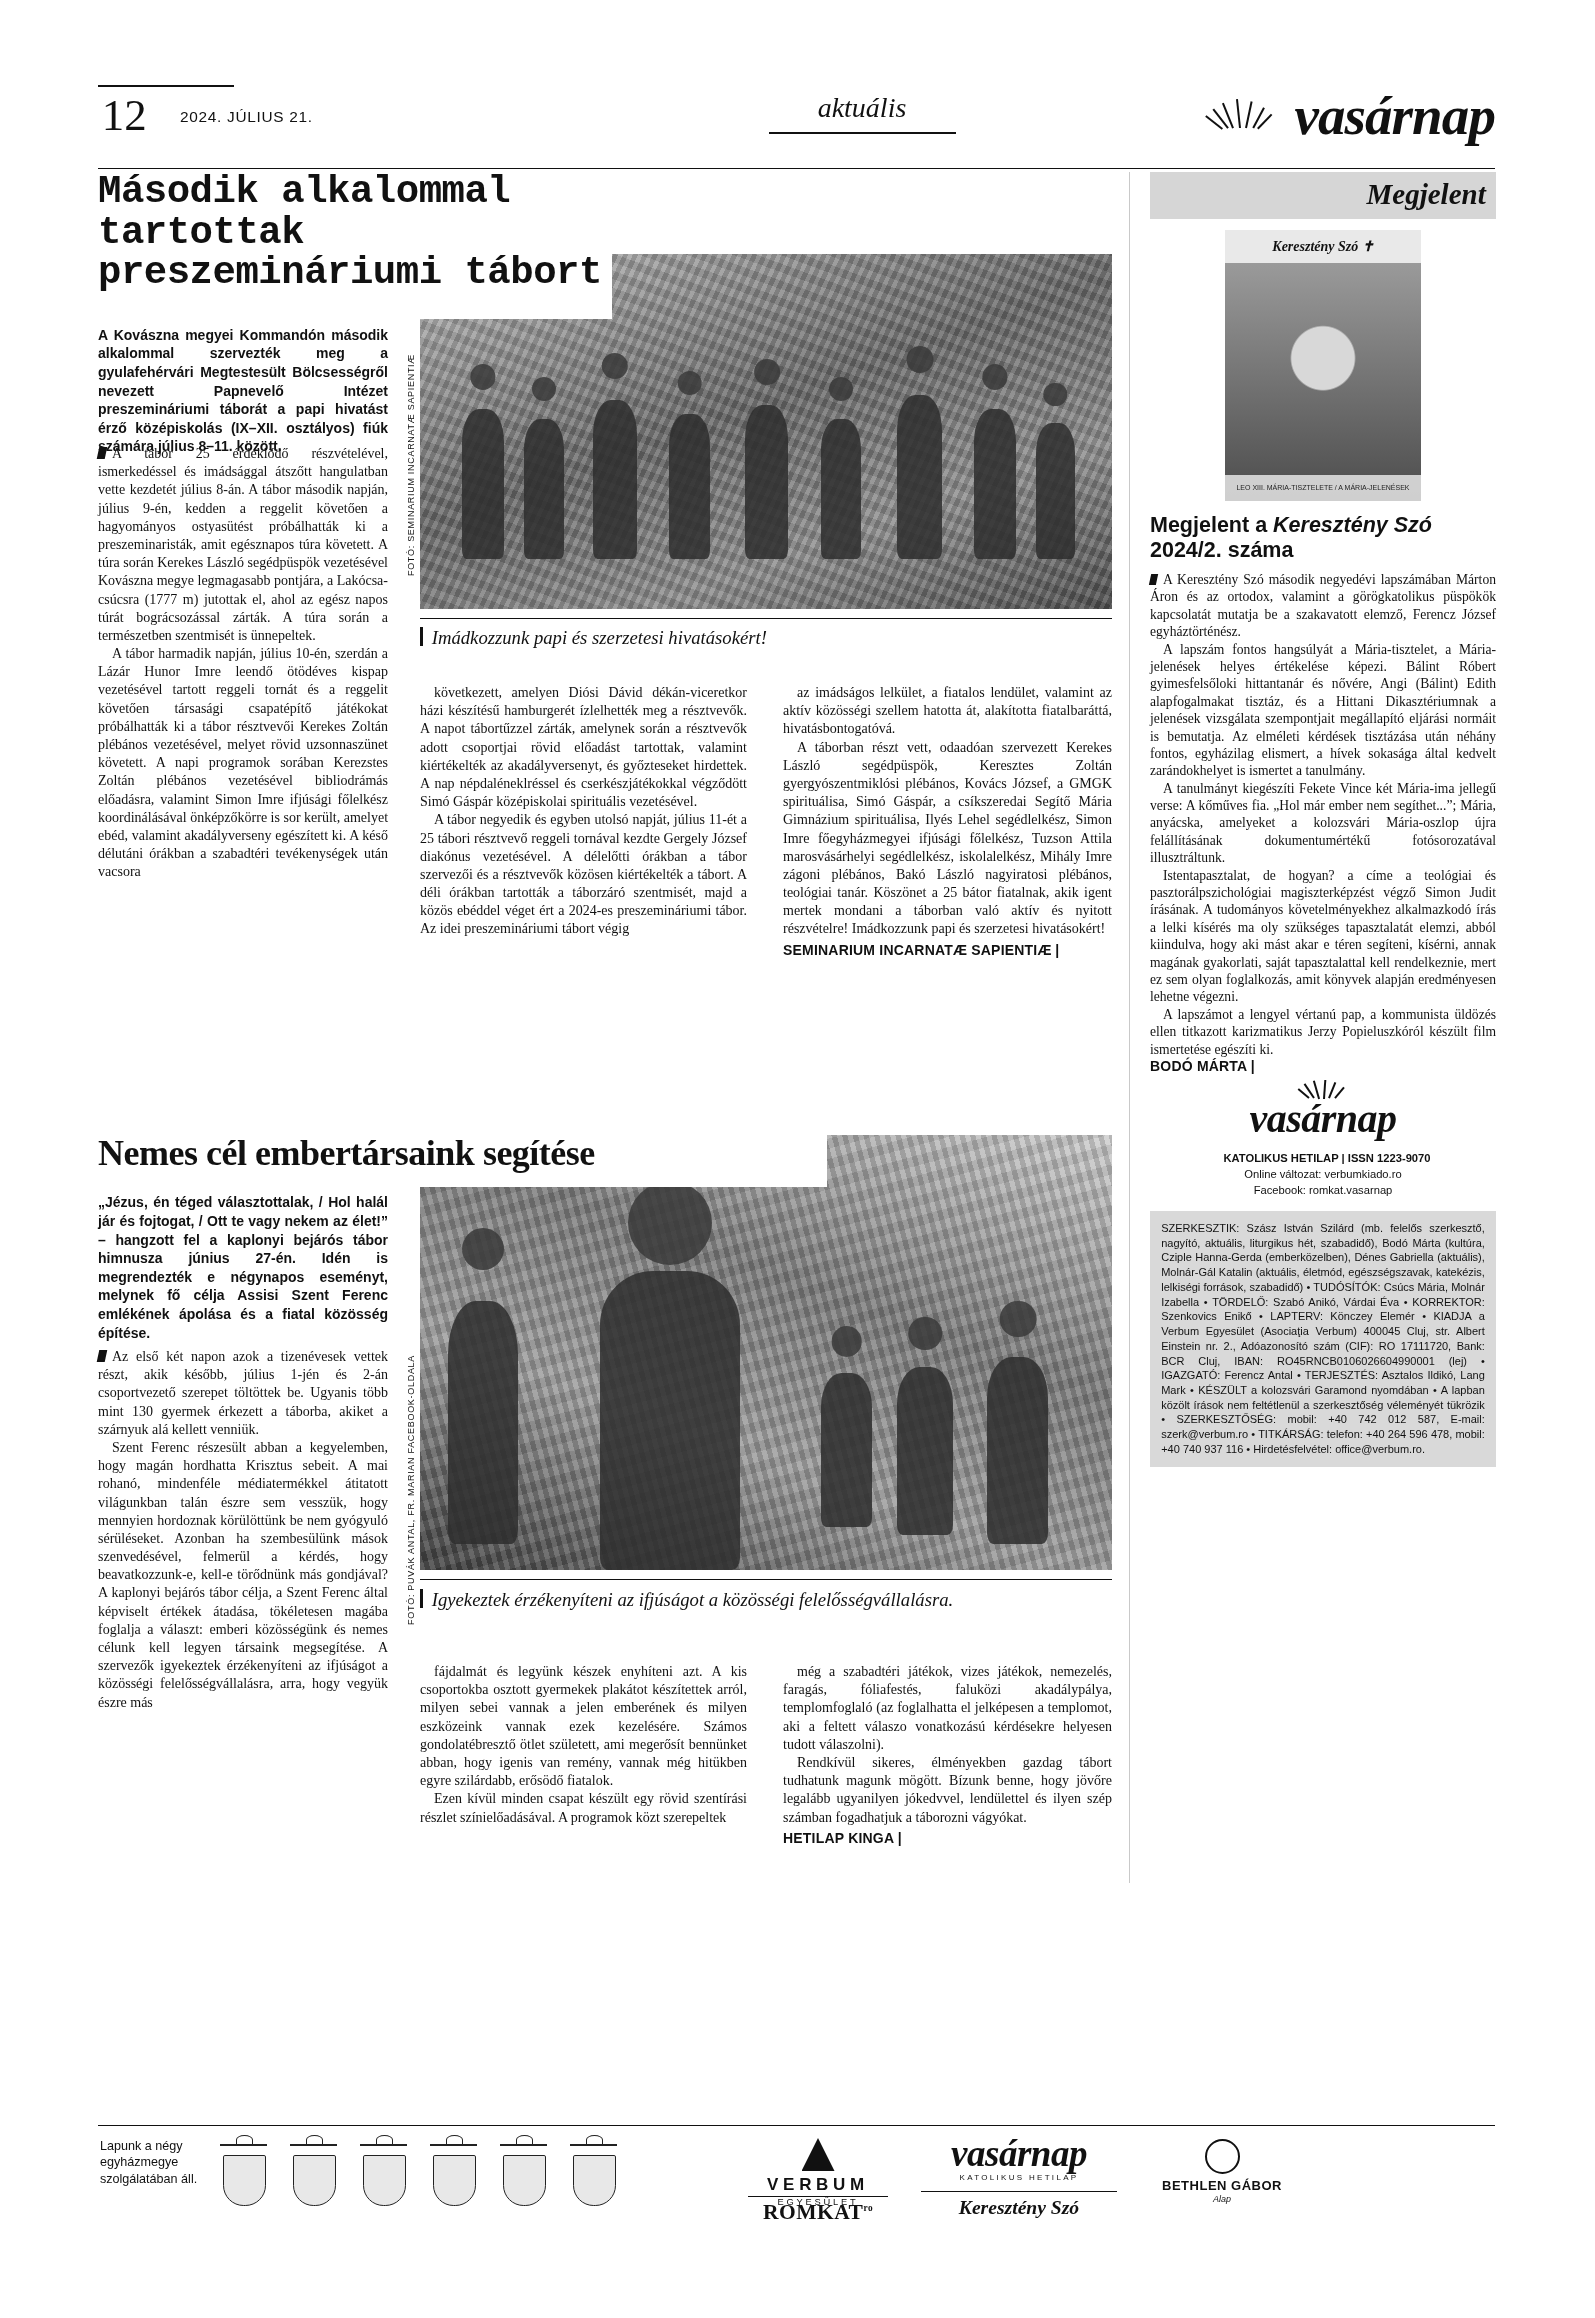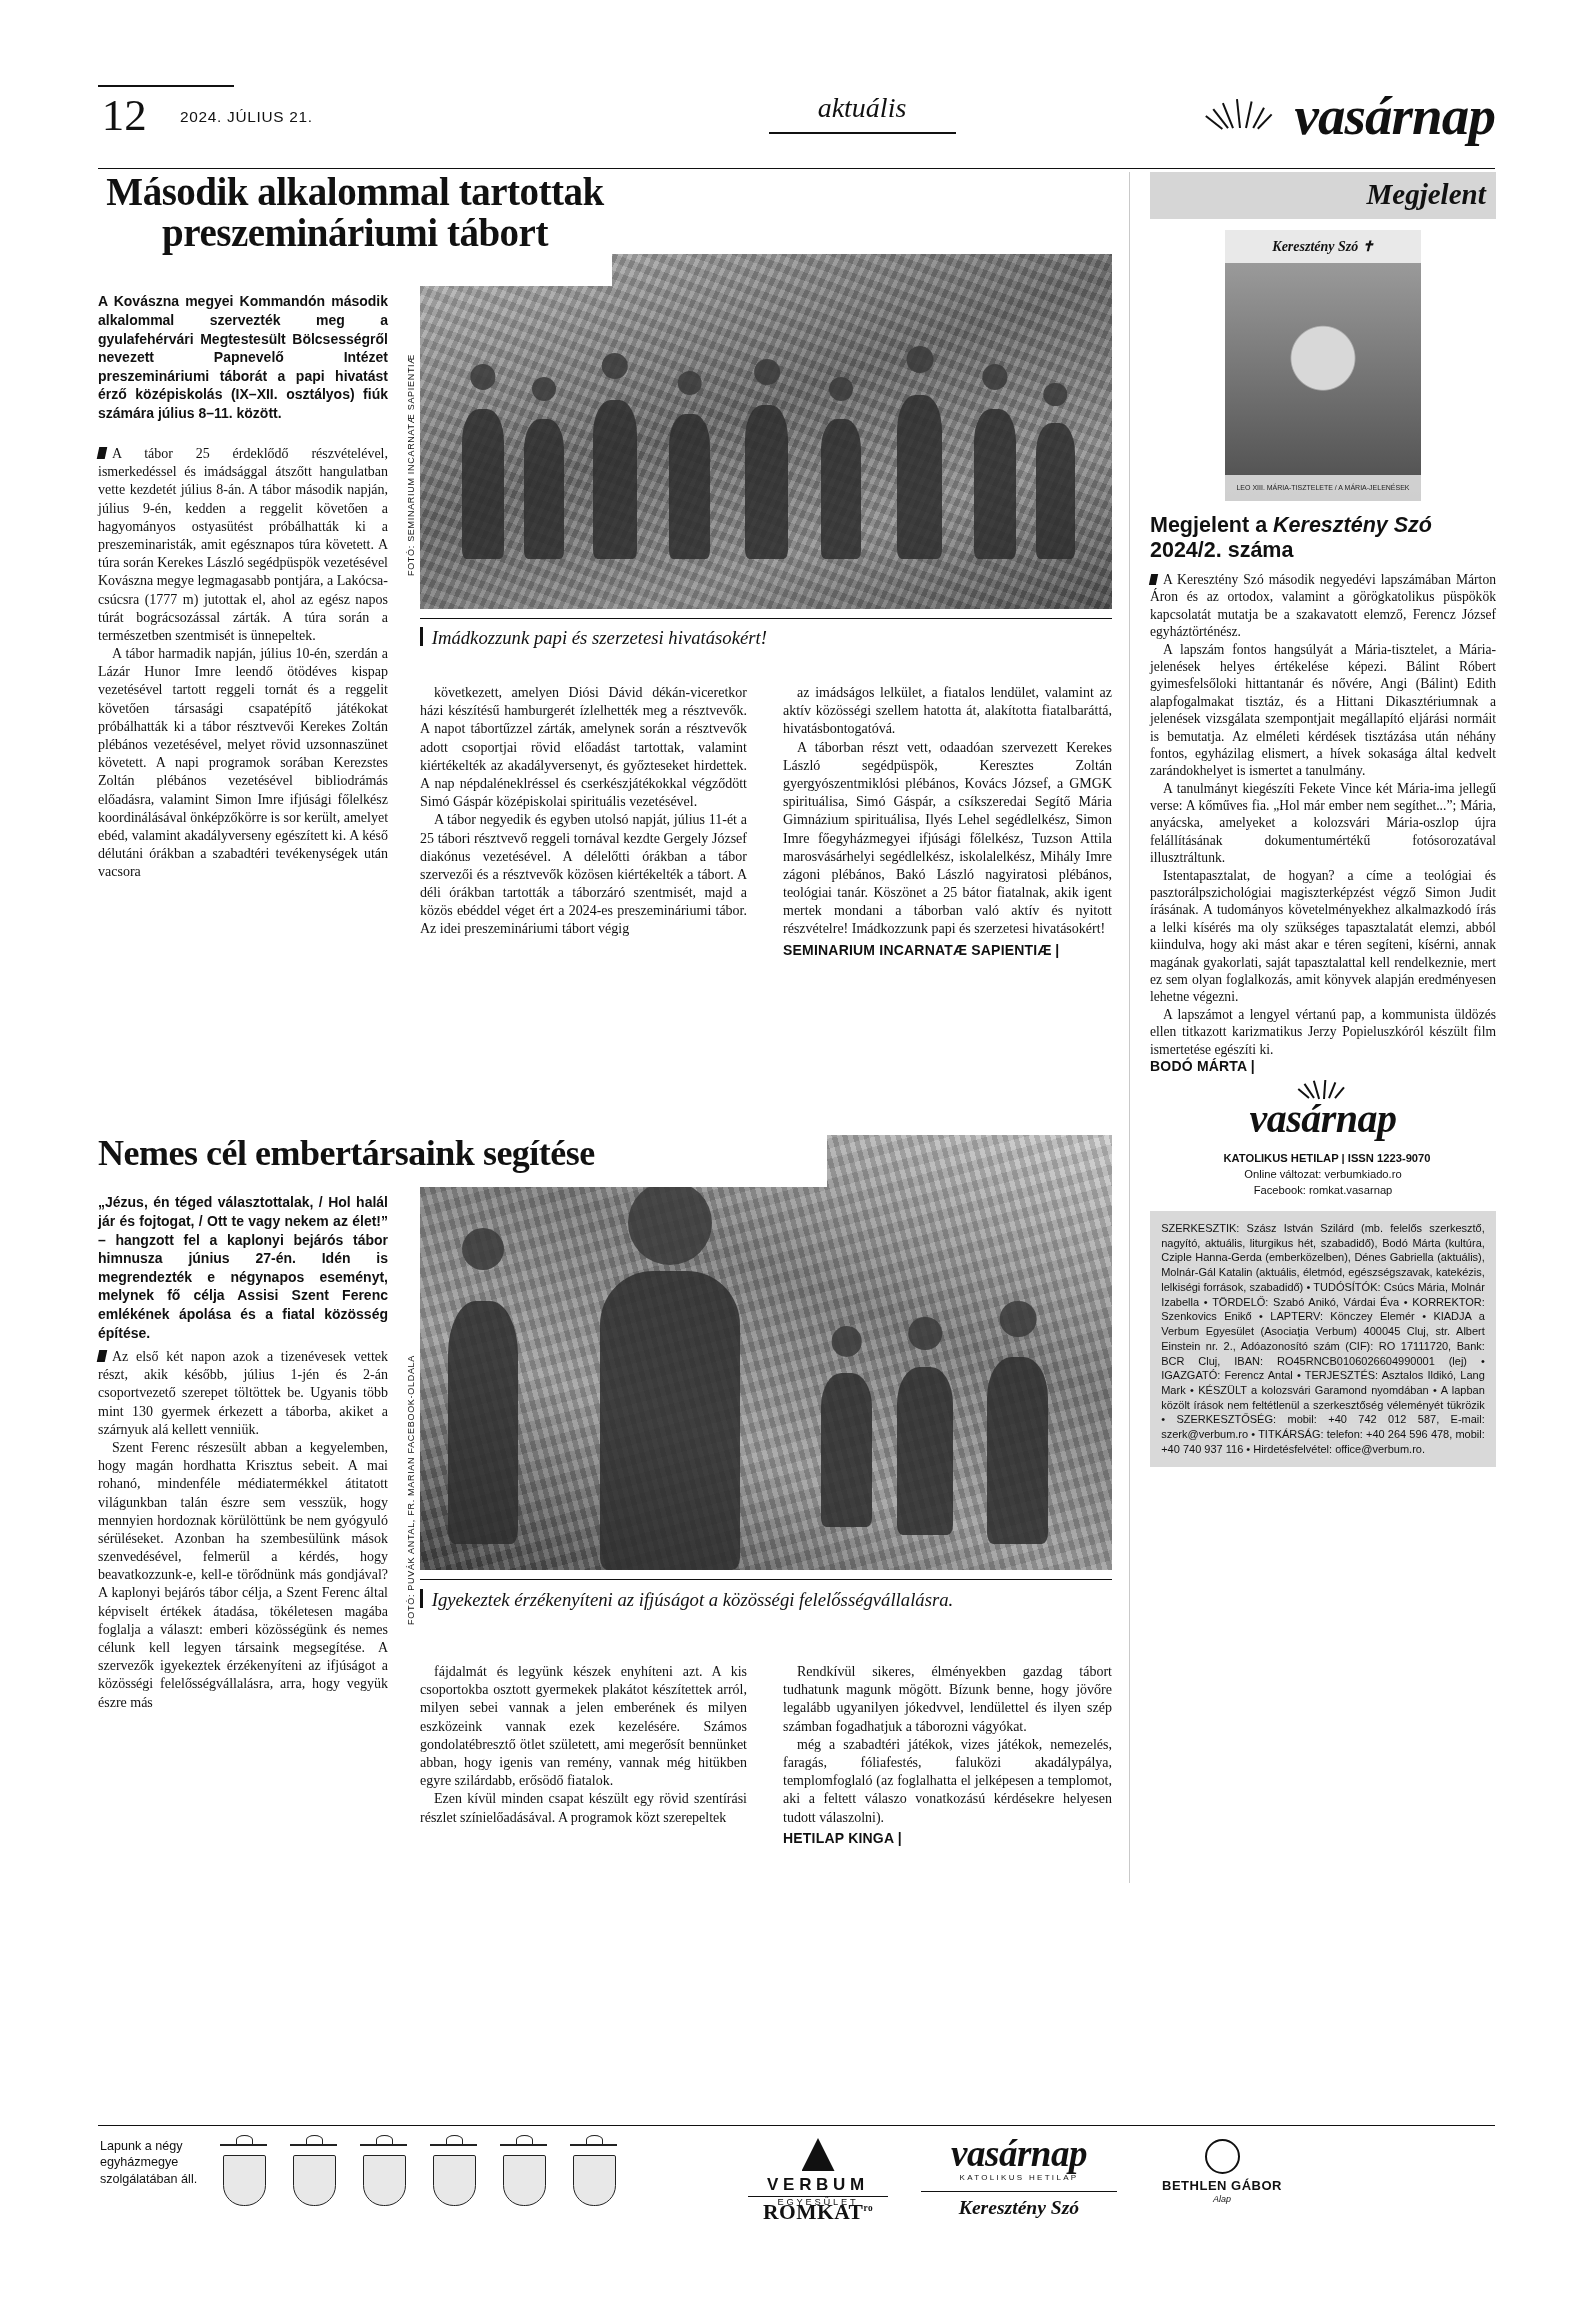--- a/index.html
+++ b/index.html
@@ -114,25 +114,24 @@
     left: 1031px;
     top: 0;
     width: 1.4px;
     height: 1711px;
     background: #c9c9c9;
   }
 
   h1.headline {
     font-size: 39px;
     line-height: 1.04;
-    margin: 0 0 28px 0;
-    font-family: Liberation Serif, serif;
+    margin: 0 0 21px 0;
+    font-family: Liberation Mono, monospace;
     font-weight: bold;
     letter-spacing: -0.5px;
-    text-align: center;
   }
   h1.headline2 {
     font-size: 36px;
     line-height: 1.05;
     margin: 0 0 9.3px 0;
     font-family: "Liberation Serif", serif;
     font-weight: bold;
     letter-spacing: -0.5px;
   }
 
@@ -563,22 +562,22 @@
             <p class="first">Az első két napon azok a tizenévesek vettek részt, akik később, július 1-jén és 2-án csoportvezető szerepet töltöttek be. Ugyanis több mint 130 gyermek érkezett a táborba, akiket a szárnyuk alá kellett venniük.</p>
             <p>Szent Ferenc részesült abban a kegyelemben, hogy magán hordhatta Krisztus sebeit. A mai rohanó, mindenféle médiatermékkel átitatott világunkban talán észre sem vesszük, hogy mennyien hordoznak körülöttünk be nem gyógyuló sérüléseket. Azonban ha szembesülünk mások szenvedésével, felmerül a kérdés, hogy beavatkozzunk-e, kell-e törődnünk más gondjával? A kaplonyi bejárós tábor célja, a Szent Ferenc által képviselt értékek átadása, tökéletesen magába foglalja a választ: emberi közösségünk és nemes célunk kell legyen társaink megsegítése. A szervezők igyekeztek érzékenyíteni az ifjúságot a közösségi felelősségvállalásra, arra, hogy vegyük észre más</p>
           </div>
 
           <div style="position:absolute; left:322px; top:528px; width:327px;" class="body-text">
             <p>fájdalmát és legyünk készek enyhíteni azt. A kis csoportokba osztott gyermekek plakátot készítettek arról, milyen sebei vannak a jelen emberének és milyen eszközeink vannak ezek kezelésére. Számos gondolatébresztő ötlet született, ami megerősít bennünket abban, hogy igenis van remény, vannak még hitükben egyre szilárdabb, erősödő fiatalok.</p>
             <p>Ezen kívül minden csapat készült egy rövid szentírási részlet színielőadásával. A programok közt szerepeltek</p>
           </div>
 
           <div style="position:absolute; left:685px; top:528px; width:329px;" class="body-text">
+            <p>még a szabadtéri játékok, vizes játékok, nemezelés, faragás, fóliafestés, faluközi akadálypálya, templomfoglaló (az foglalhatta el jelképesen a templomot, aki a feltett válaszo vonatkozású kérdésekre helyesen tudott válaszolni).</p>
             <p>Rendkívül sikeres, élményekben gazdag tábort tudhatunk magunk mögött. Bízunk benne, hogy jövőre legalább ugyanilyen jókedvvel, lendülettel és ilyen szép számban fogadhatjuk a táborozni vágyókat.</p>
-            <p>még a szabadtéri játékok, vizes játékok, nemezelés, faragás, fóliafestés, faluközi akadálypálya, templomfoglaló (az foglalhatta el jelképesen a templomot, aki a feltett válaszo vonatkozású kérdésekre helyesen tudott válaszolni).</p>
             <p style="text-indent:0; margin-top:2.8px;">
               <span class="credit">HETILAP KINGA</span>
               <span class="credit"> |</span>
             </p>
           </div>
         </div>
       </div>
 
       <div class="col-side">
 

